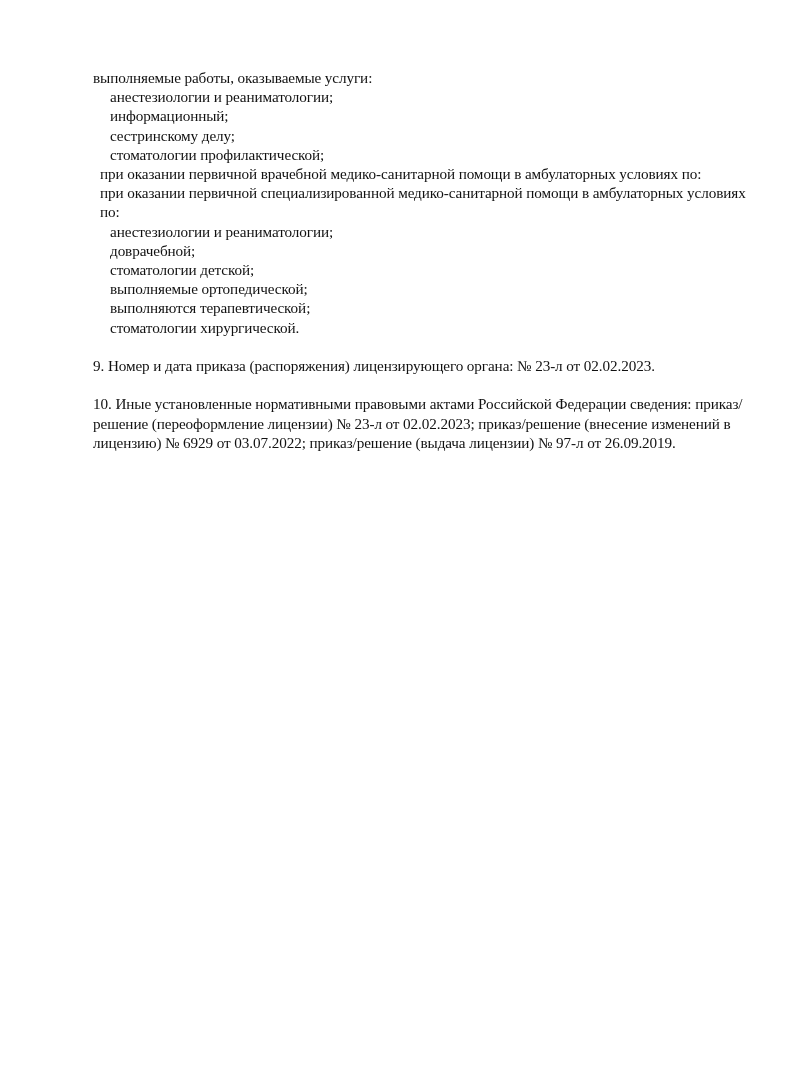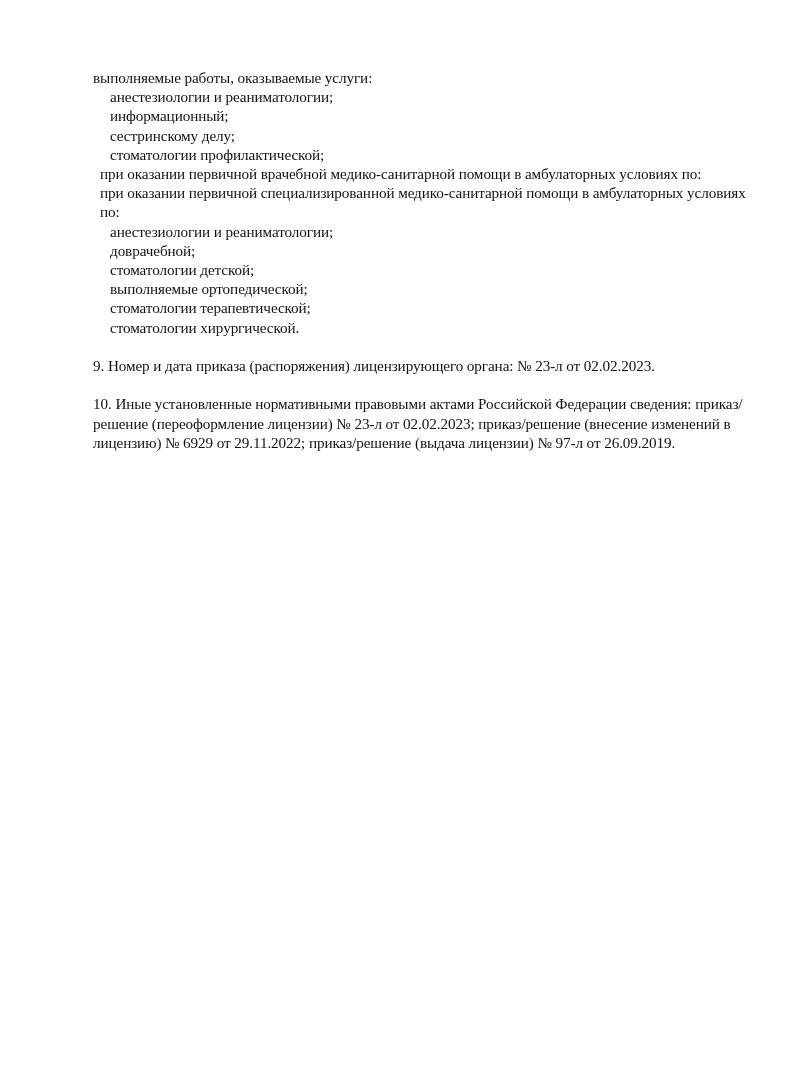--- a/index.html
+++ b/index.html
@@ -49,24 +49,24 @@
   <div>
     <p class="para indent1">при оказании первичной врачебной медико-санитарной помощи в амбулаторных условиях по:</p>
   </div>
 
   <div>
     <p class="para indent1">при оказании первичной специализированной медико-санитарной помощи в амбулаторных условиях по:</p>
     <p class="line indent2">анестезиологии и реаниматологии;</p>
     <p class="line indent2">доврачебной;</p>
     <p class="line indent2">стоматологии детской;</p>
     <p class="line indent2">выполняемые ортопедической;</p>
-    <p class="line indent2">стоматологии терапевтической;</p>
+    <p class="line indent2">выполняются терапевтической;</p>
     <p class="line indent2">стоматологии хирургической.</p>
   </div>
 
   <div class="gap"></div>
   <p class="para">9. Номер и дата приказа (распоряжения) лицензирующего органа: № 23-л от 02.02.2023.</p>
 
   <div class="gap"></div>
-  <p class="para">10. Иные установленные нормативными правовыми актами Российской Федерации сведения: приказ/решение (переоформление лицензии) № 23-л от 02.02.2023; приказ/решение (внесение изменений в лицензию) № 6929 от 29.11.2022; приказ/решение (выдача лицензии) № 97-л от 26.09.2019.</p>
+  <p class="para">10. Иные установленные нормативными правовыми актами Российской Федерации сведения: приказ/решение (переоформление лицензии) № 23-л от 02.02.2023; приказ/решение (внесение изменений в лицензию) № 6929 от 03.07.2022; приказ/решение (выдача лицензии) № 97-л от 26.09.2019.</p>
 
   <div class="gap"></div>
 </div>
 
 </body></html>

